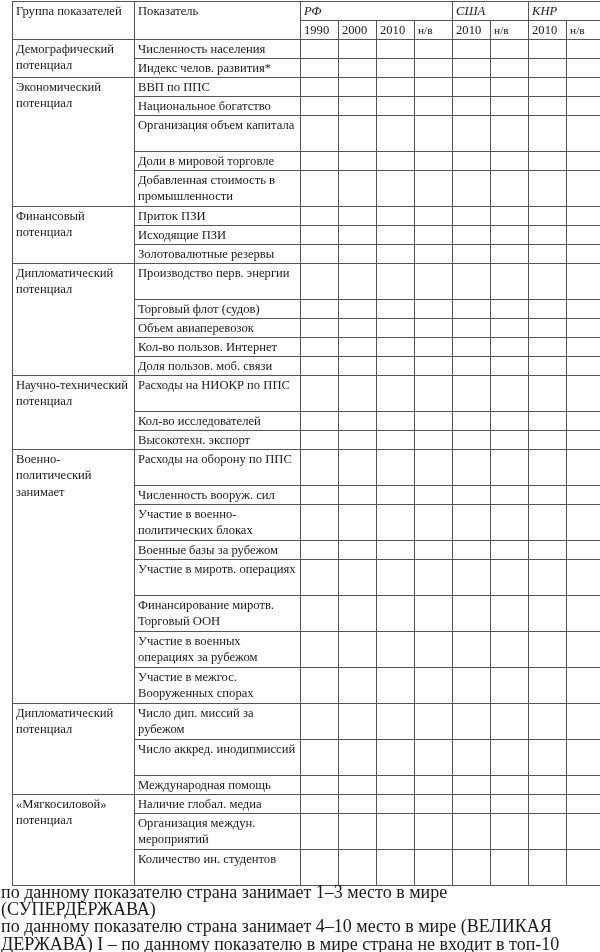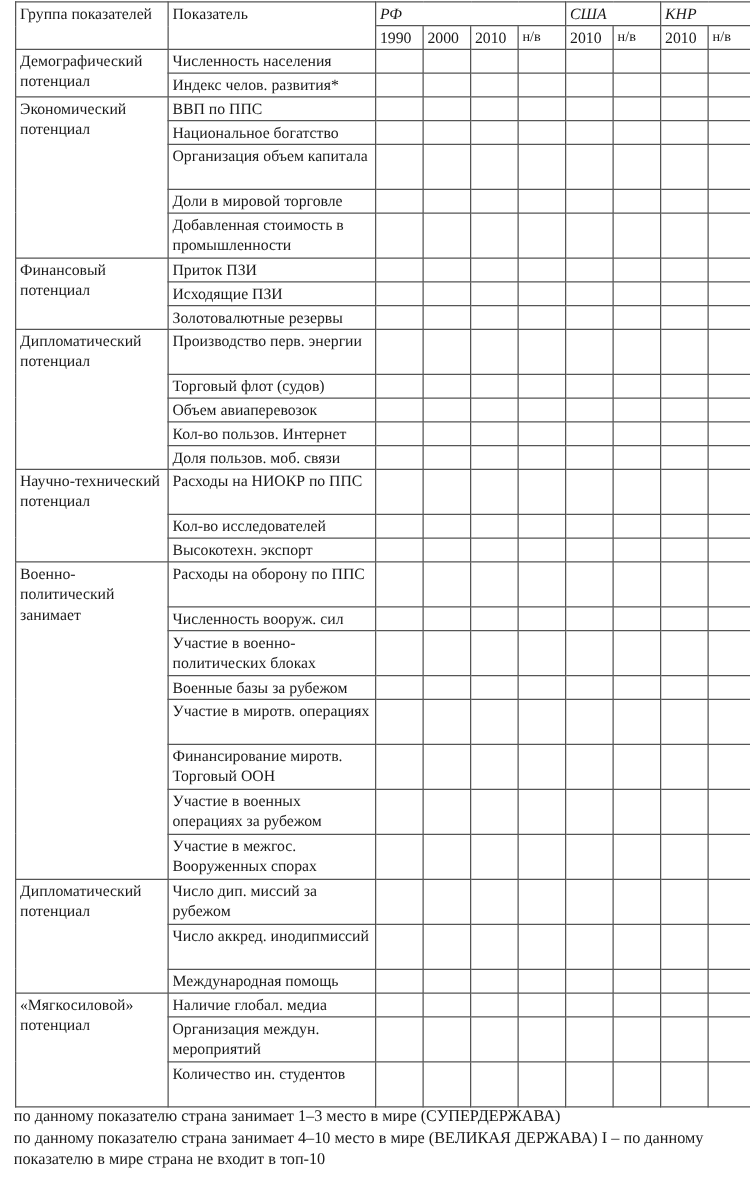--- a/index.html
+++ b/index.html
@@ -27,22 +27,22 @@
   col.c-ind { width: 166px; }
   col.c-val { width: 38px; }
   th.hdr { font-weight: bold; text-align: center; }
   th.year { text-align: center; font-size: 12.6px; padding: 2px 0 0 0; vertical-align: middle; }
   th.nv { text-align: center; font-size: 11.4px; padding: 2px 0 0 0; vertical-align: middle; }
   th.country { font-weight: bold; text-align: center; padding: 0; height: 17px; line-height: 17px; font-style: italic; }
   tr.single td { height: 17px; }
   tr.double td { height: 34px; }
   td.grp { padding-top: 2px; margin-top: 26px; }
   .footer {
-    position: absolute; left: 11px; top: 884px; width: 586px;
-    font-size: 13px; line-height: 17.2px;
+    position: absolute; left: 1px; top: 884px; width: 586px;
+    font-size: 18px; line-height: 17.2px;
   }
   .footer p { margin: 0; }
 </style>
 </head>
 <body>
 
 <table class="grid">
   <colgroup>
     <col class="c-group">
       <col class="c-ind">

